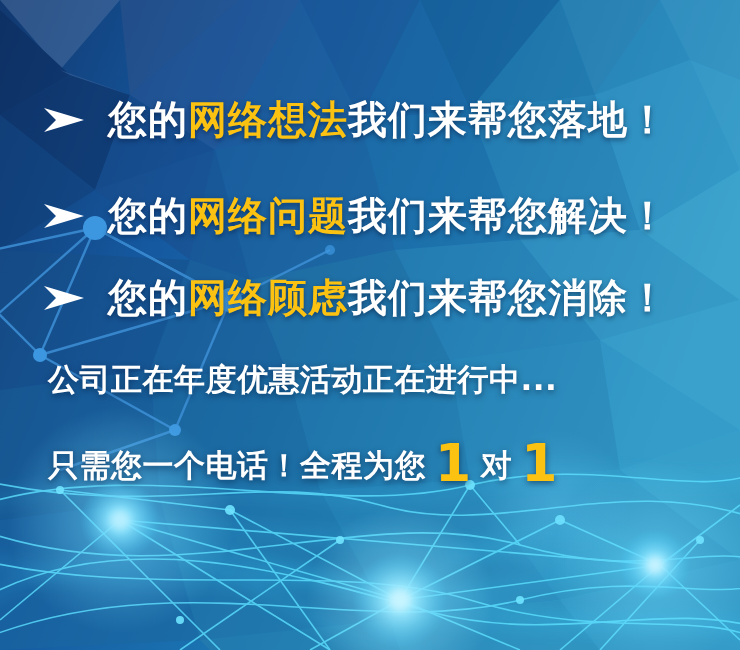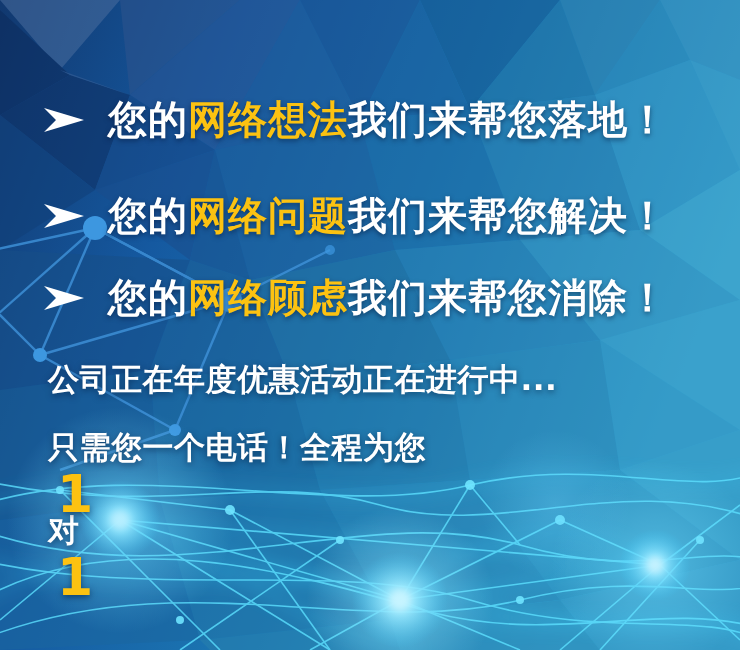--- a/index.html
+++ b/index.html
@@ -231,21 +231,21 @@
       <svg class="arrow-icon" viewBox="0 0 44 30">
         <path d="M2,3 L42,15 L2,27 L14,15 Z" fill="#ffffff"></path>
       </svg>
       <div class="bullet-text">
         <span class="seg">您的</span><span class="seg hl">网络顾虑</span><span class="seg">我们来帮您消除！</span>
       </div>
     </div>
 
     <div class="sub-line" id="sub-line-1" style="top:364px;">公司正在年度优惠活动正在进行中...</div>
 
-    <div class="sub-line" id="sub-line-2" style="top:432px;flex-direction:column;">
+    <div class="sub-line" id="sub-line-2" style="top:432px;">
       <span class="seg">只需您一个电话！全程为您</span>
       <span class="num">1</span>
       <span class="seg">对</span>
       <span class="num">1</span>
     </div>
 
   </div>
 </div>
 
 </body></html>

